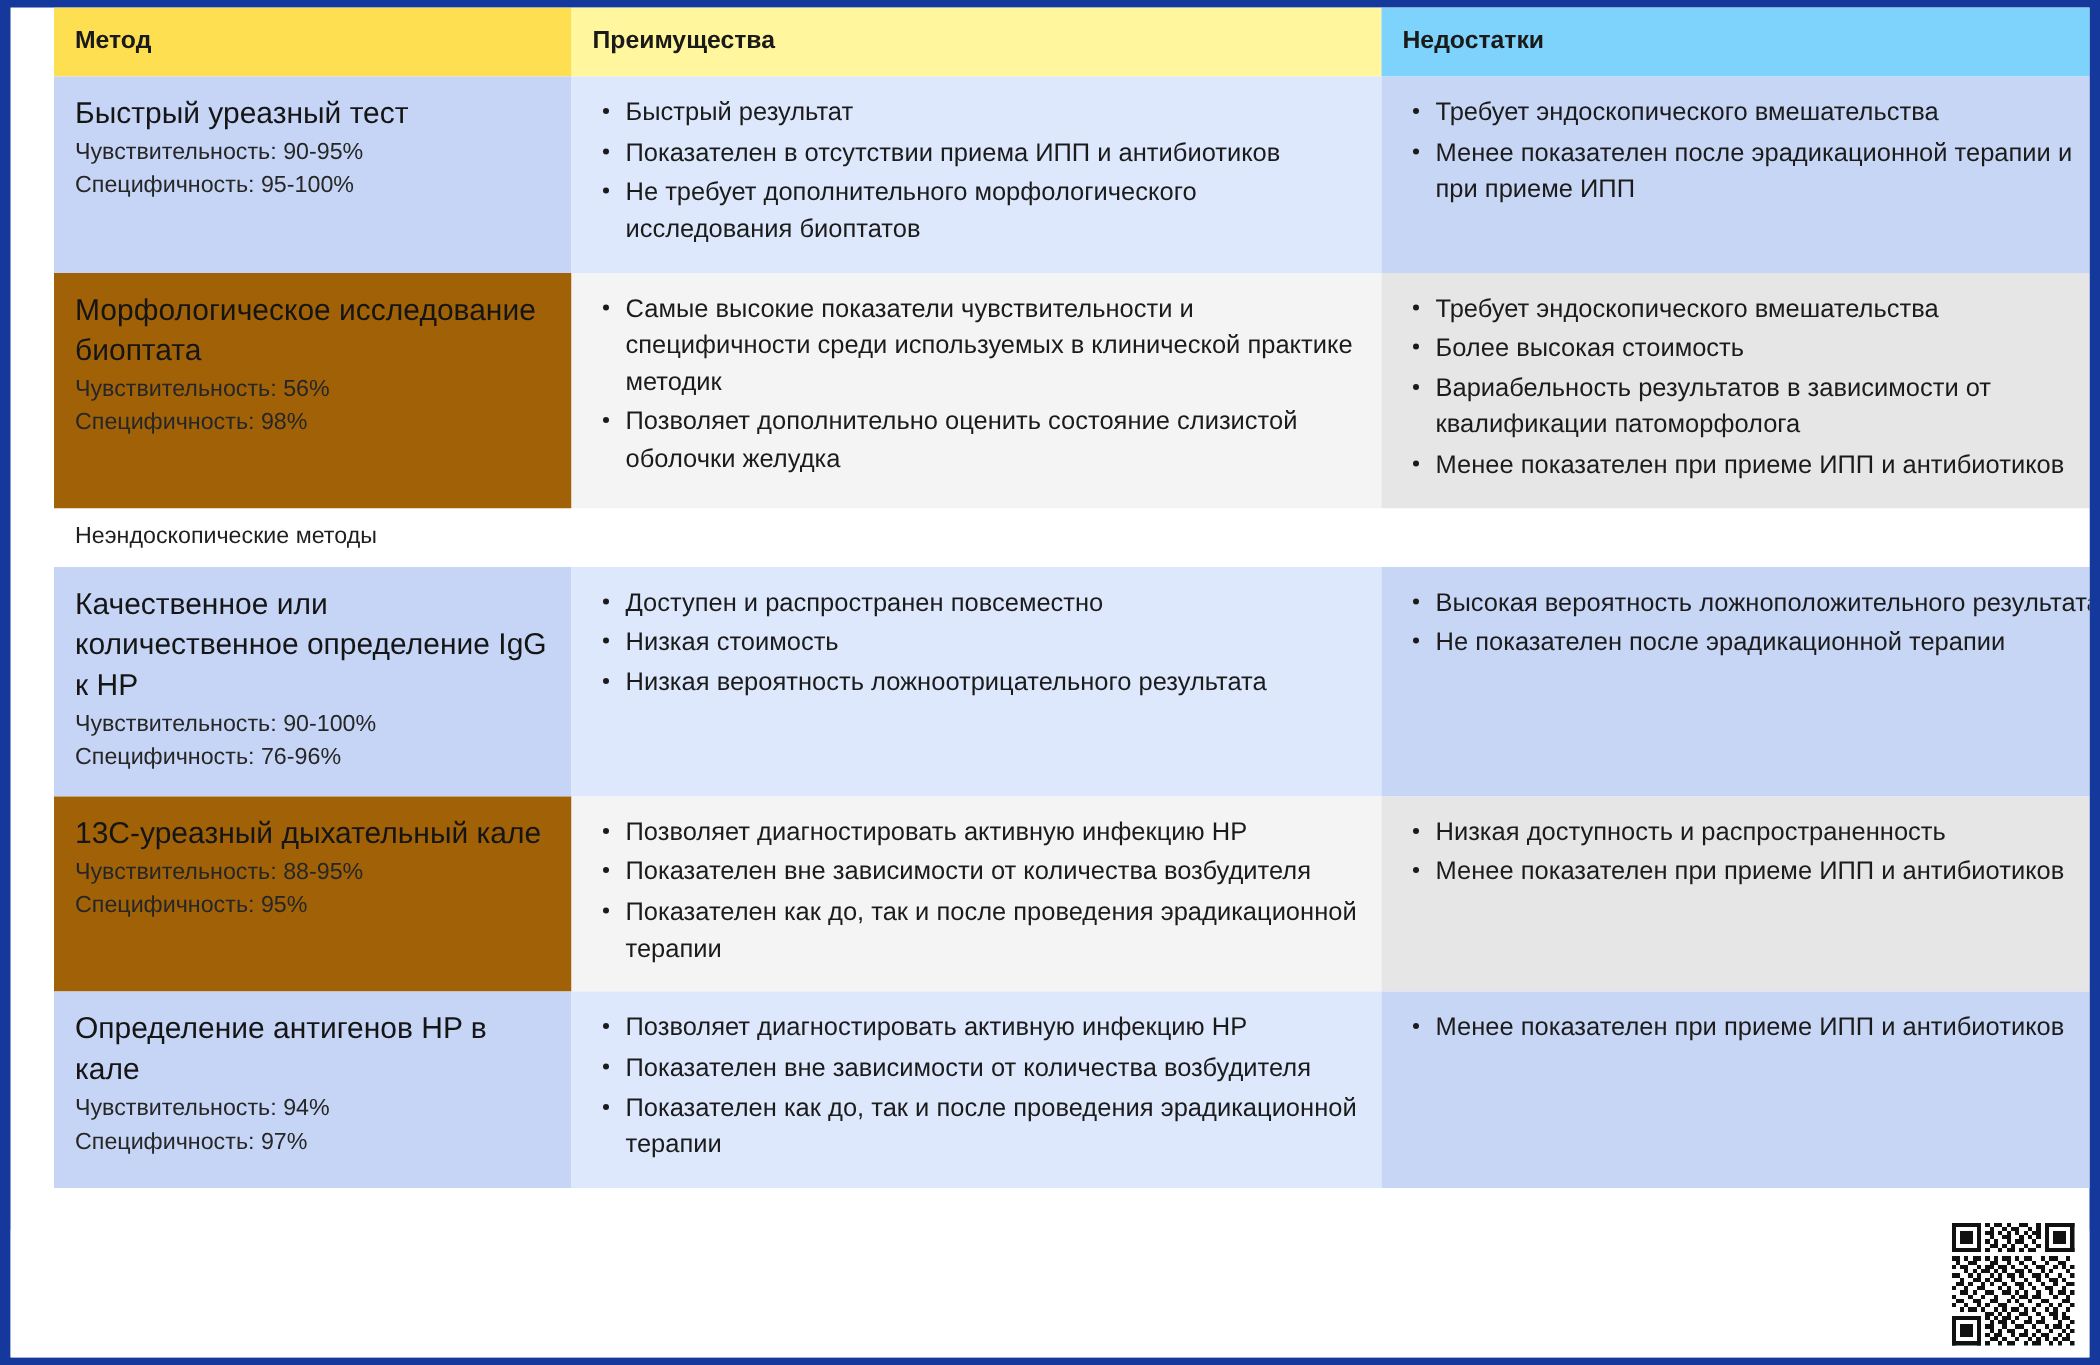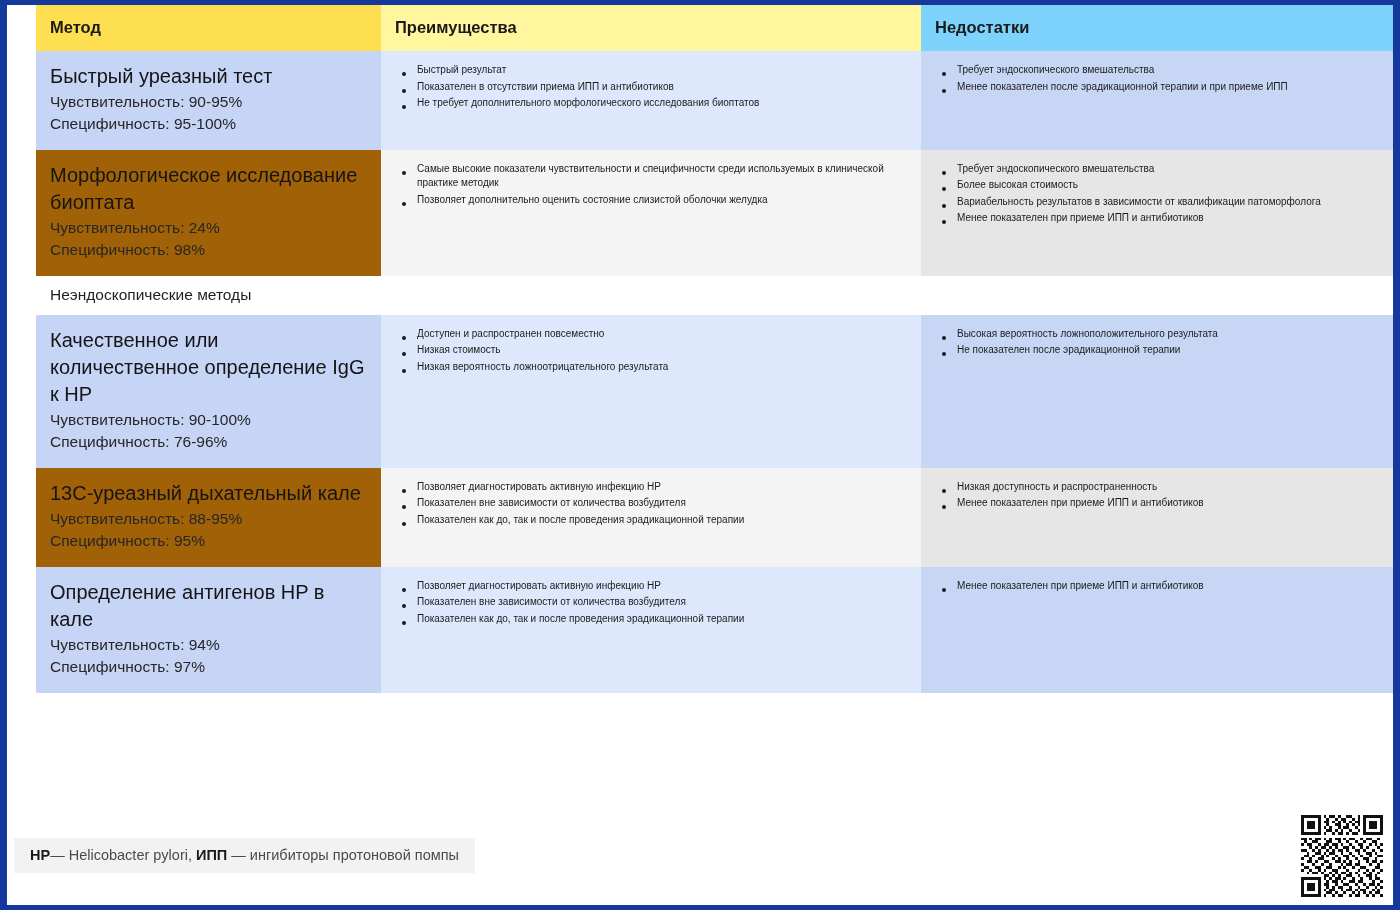--- a/index.html
+++ b/index.html
@@ -99,21 +99,21 @@
     line-height: 1.45;
   }
 
   ul.bullets {
     margin: 0;
     padding: 0 0 0 20px;
     list-style: none;
   }
   ul.bullets li {
     position: relative;
-    font-size: 10px;
+    font-size: 17px;
     line-height: 1.45;
     color: #1b1b1b;
     margin-bottom: 2px;
     padding-left: 2px;
   }
   ul.bullets li::before {
     content: "";
     position: absolute;
     left: -13px;
     top: 9px;
@@ -192,21 +192,21 @@
           <td class="c-cons">
             <ul class="bullets">
               <li>Требует эндоскопического вмешательства</li>
               <li>Менее показателен после эрадикационной терапии и при приеме ИПП</li>
             </ul>
           </td>
         </tr>
         <tr class="grey">
           <td class="c-method">
             <div class="method-name">Морфологическое исследование биоптата</div>
-            <div class="method-stat">Чувствительность: 24%</div>
+            <div class="method-stat">Чувствительность: 56%</div>
             <div class="method-stat">Специфичность: 98%</div>
           </td>
           <td class="c-pros">
             <ul class="bullets">
               <li>Самые высокие показатели чувствительности и специфичности среди используемых в клинической практике методик</li>
               <li>Позволяет дополнительно оценить состояние слизистой оболочки желудка</li>
             </ul>
           </td>
           <td class="c-cons">
             <ul class="bullets">
@@ -276,23 +276,20 @@
           <td class="c-cons">
             <ul class="bullets">
               <li>Менее показателен при приеме ИПП и антибиотиков</li>
             </ul>
           </td>
         </tr>
       </tbody>
   </table>
 
   <div class="footer">
-    <div class="legend">
-      <b>HP</b><span>— Helicobacter pylori, </span><b>ИПП</b><span> — ингибиторы протоновой помпы</span>
-    </div>
     <div class="qr">
       <svg width="82" height="82" viewBox="0 0 29 29" shape-rendering="crispEdges" aria-hidden="true">
         <rect width="29" height="29" fill="#ffffff"></rect>
         <g fill="#111111">
           <rect x="0" y="0" width="7" height="1"></rect>
             <rect x="0" y="6" width="7" height="1"></rect>
           <rect x="0" y="0" width="1" height="7"></rect>
             <rect x="6" y="0" width="1" height="7"></rect>
           <rect x="2" y="2" width="3" height="3"></rect>
           <rect x="22" y="0" width="7" height="1"></rect>

